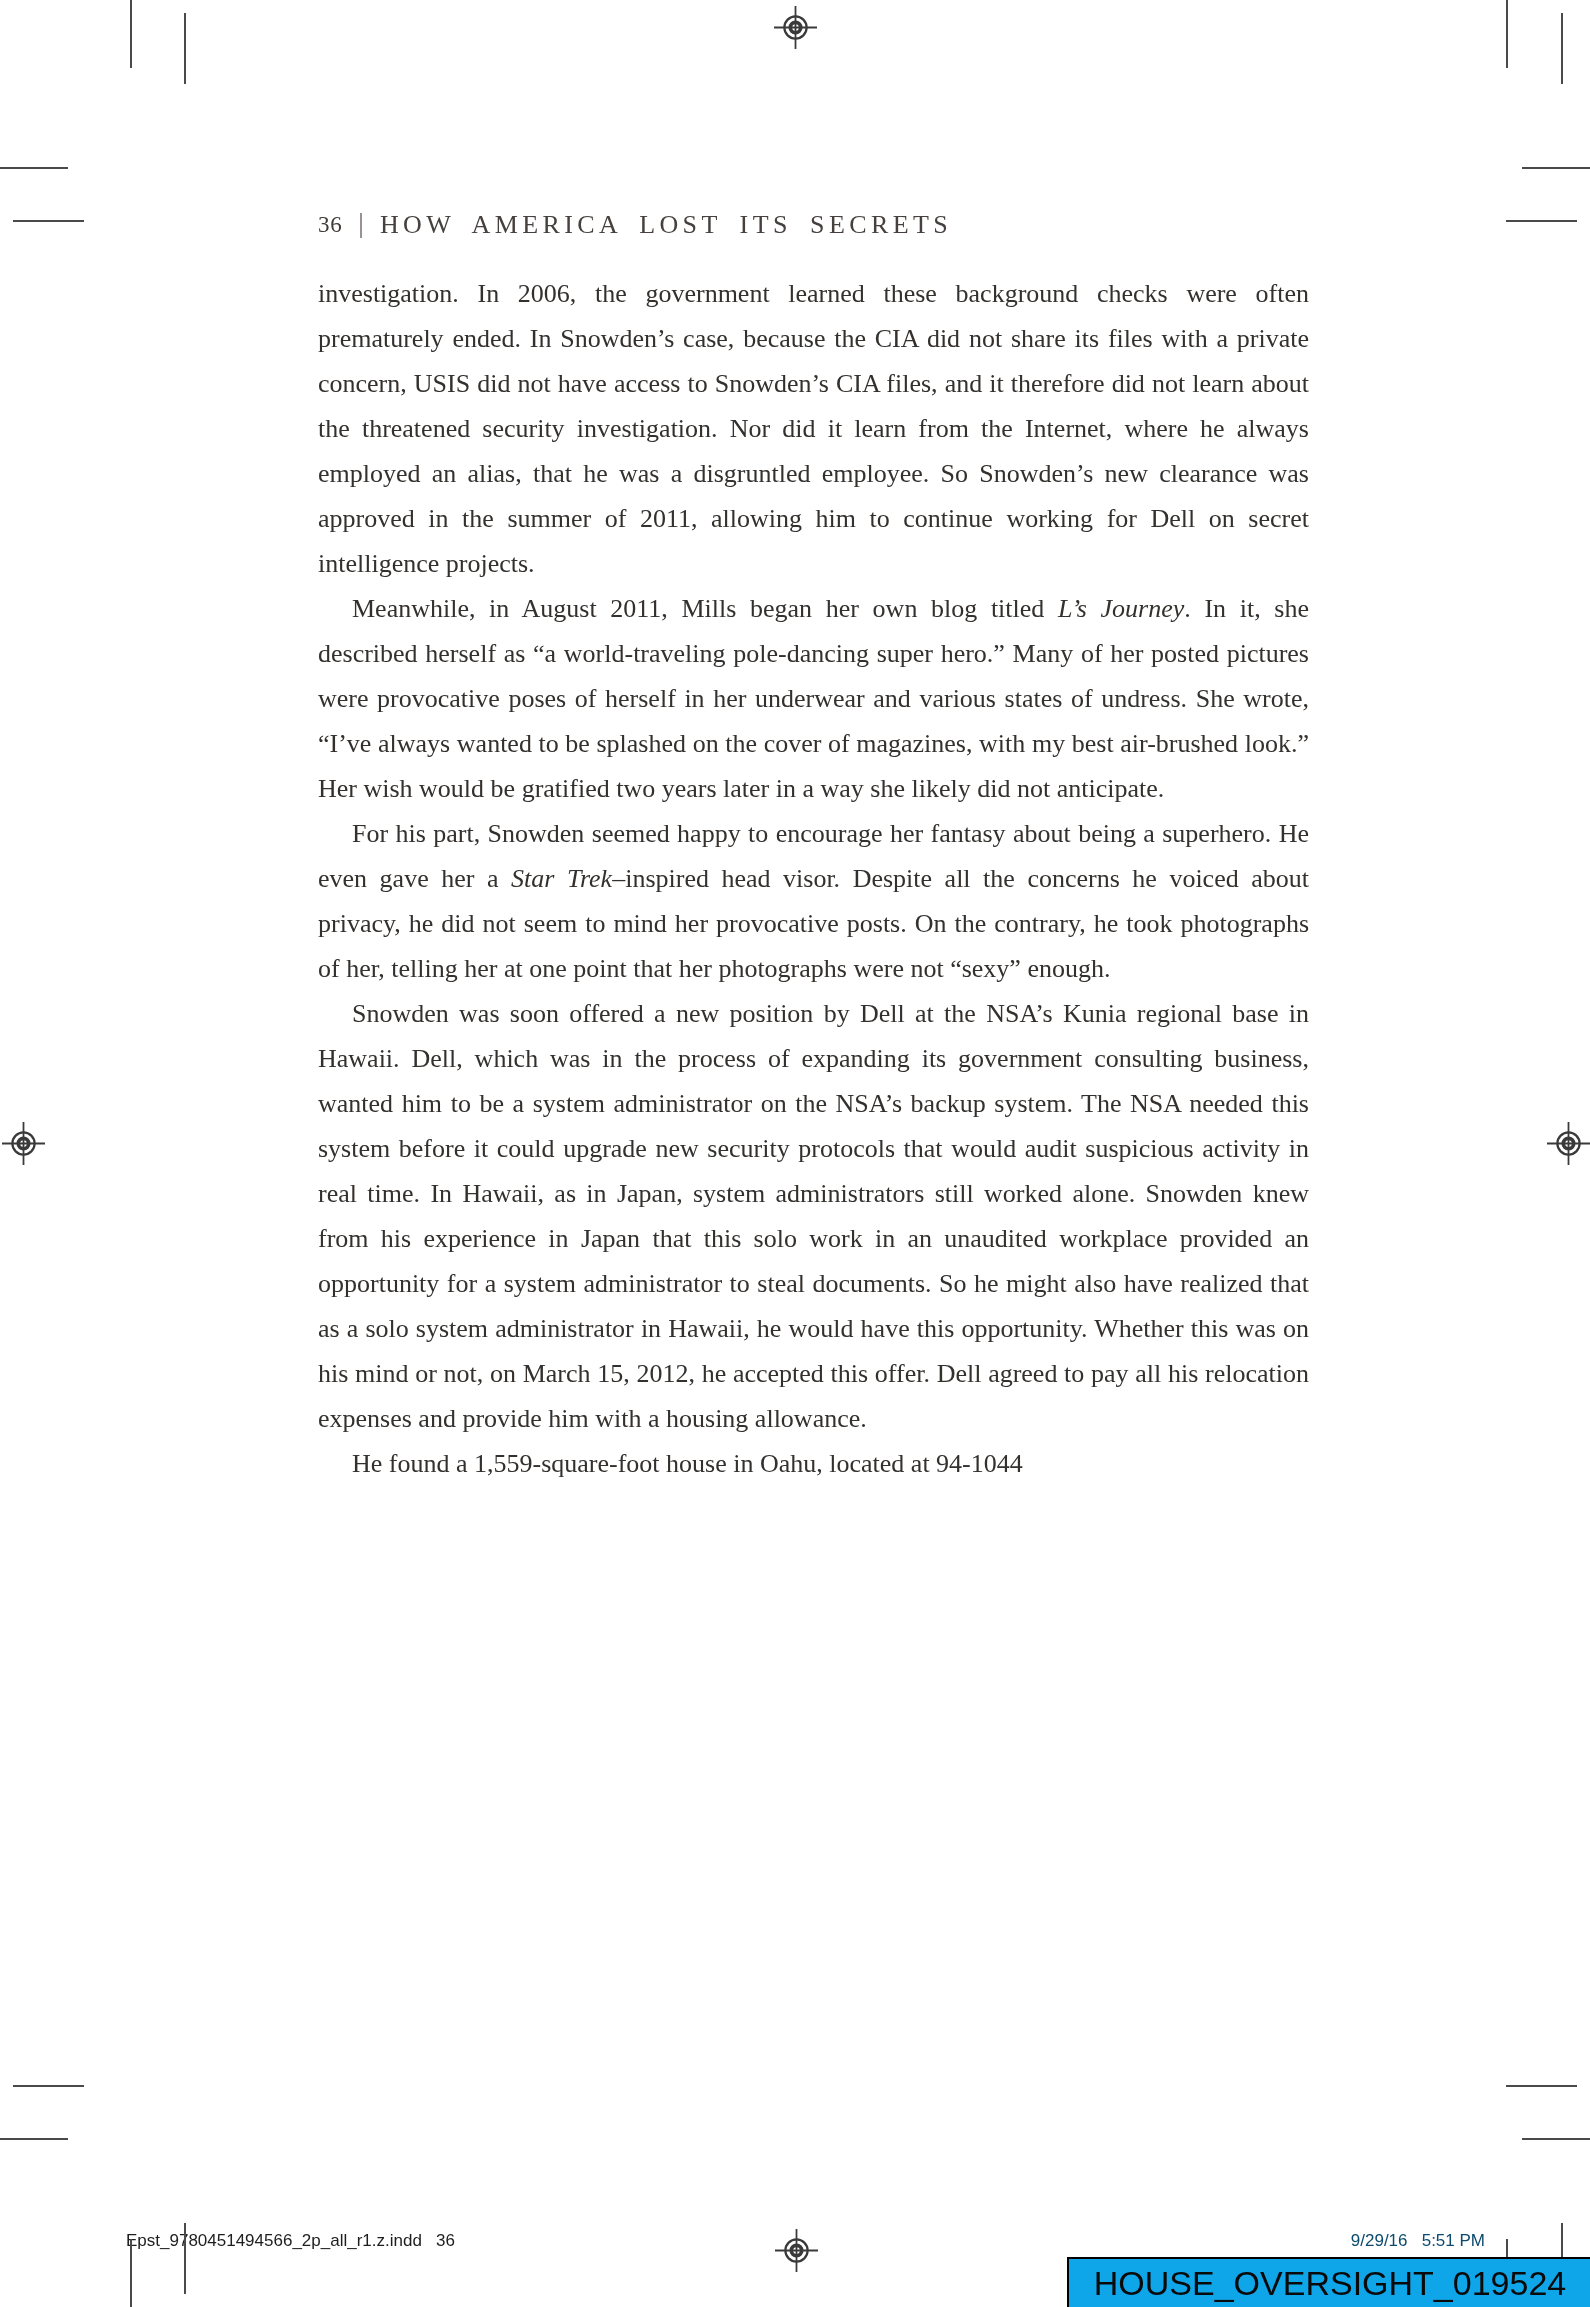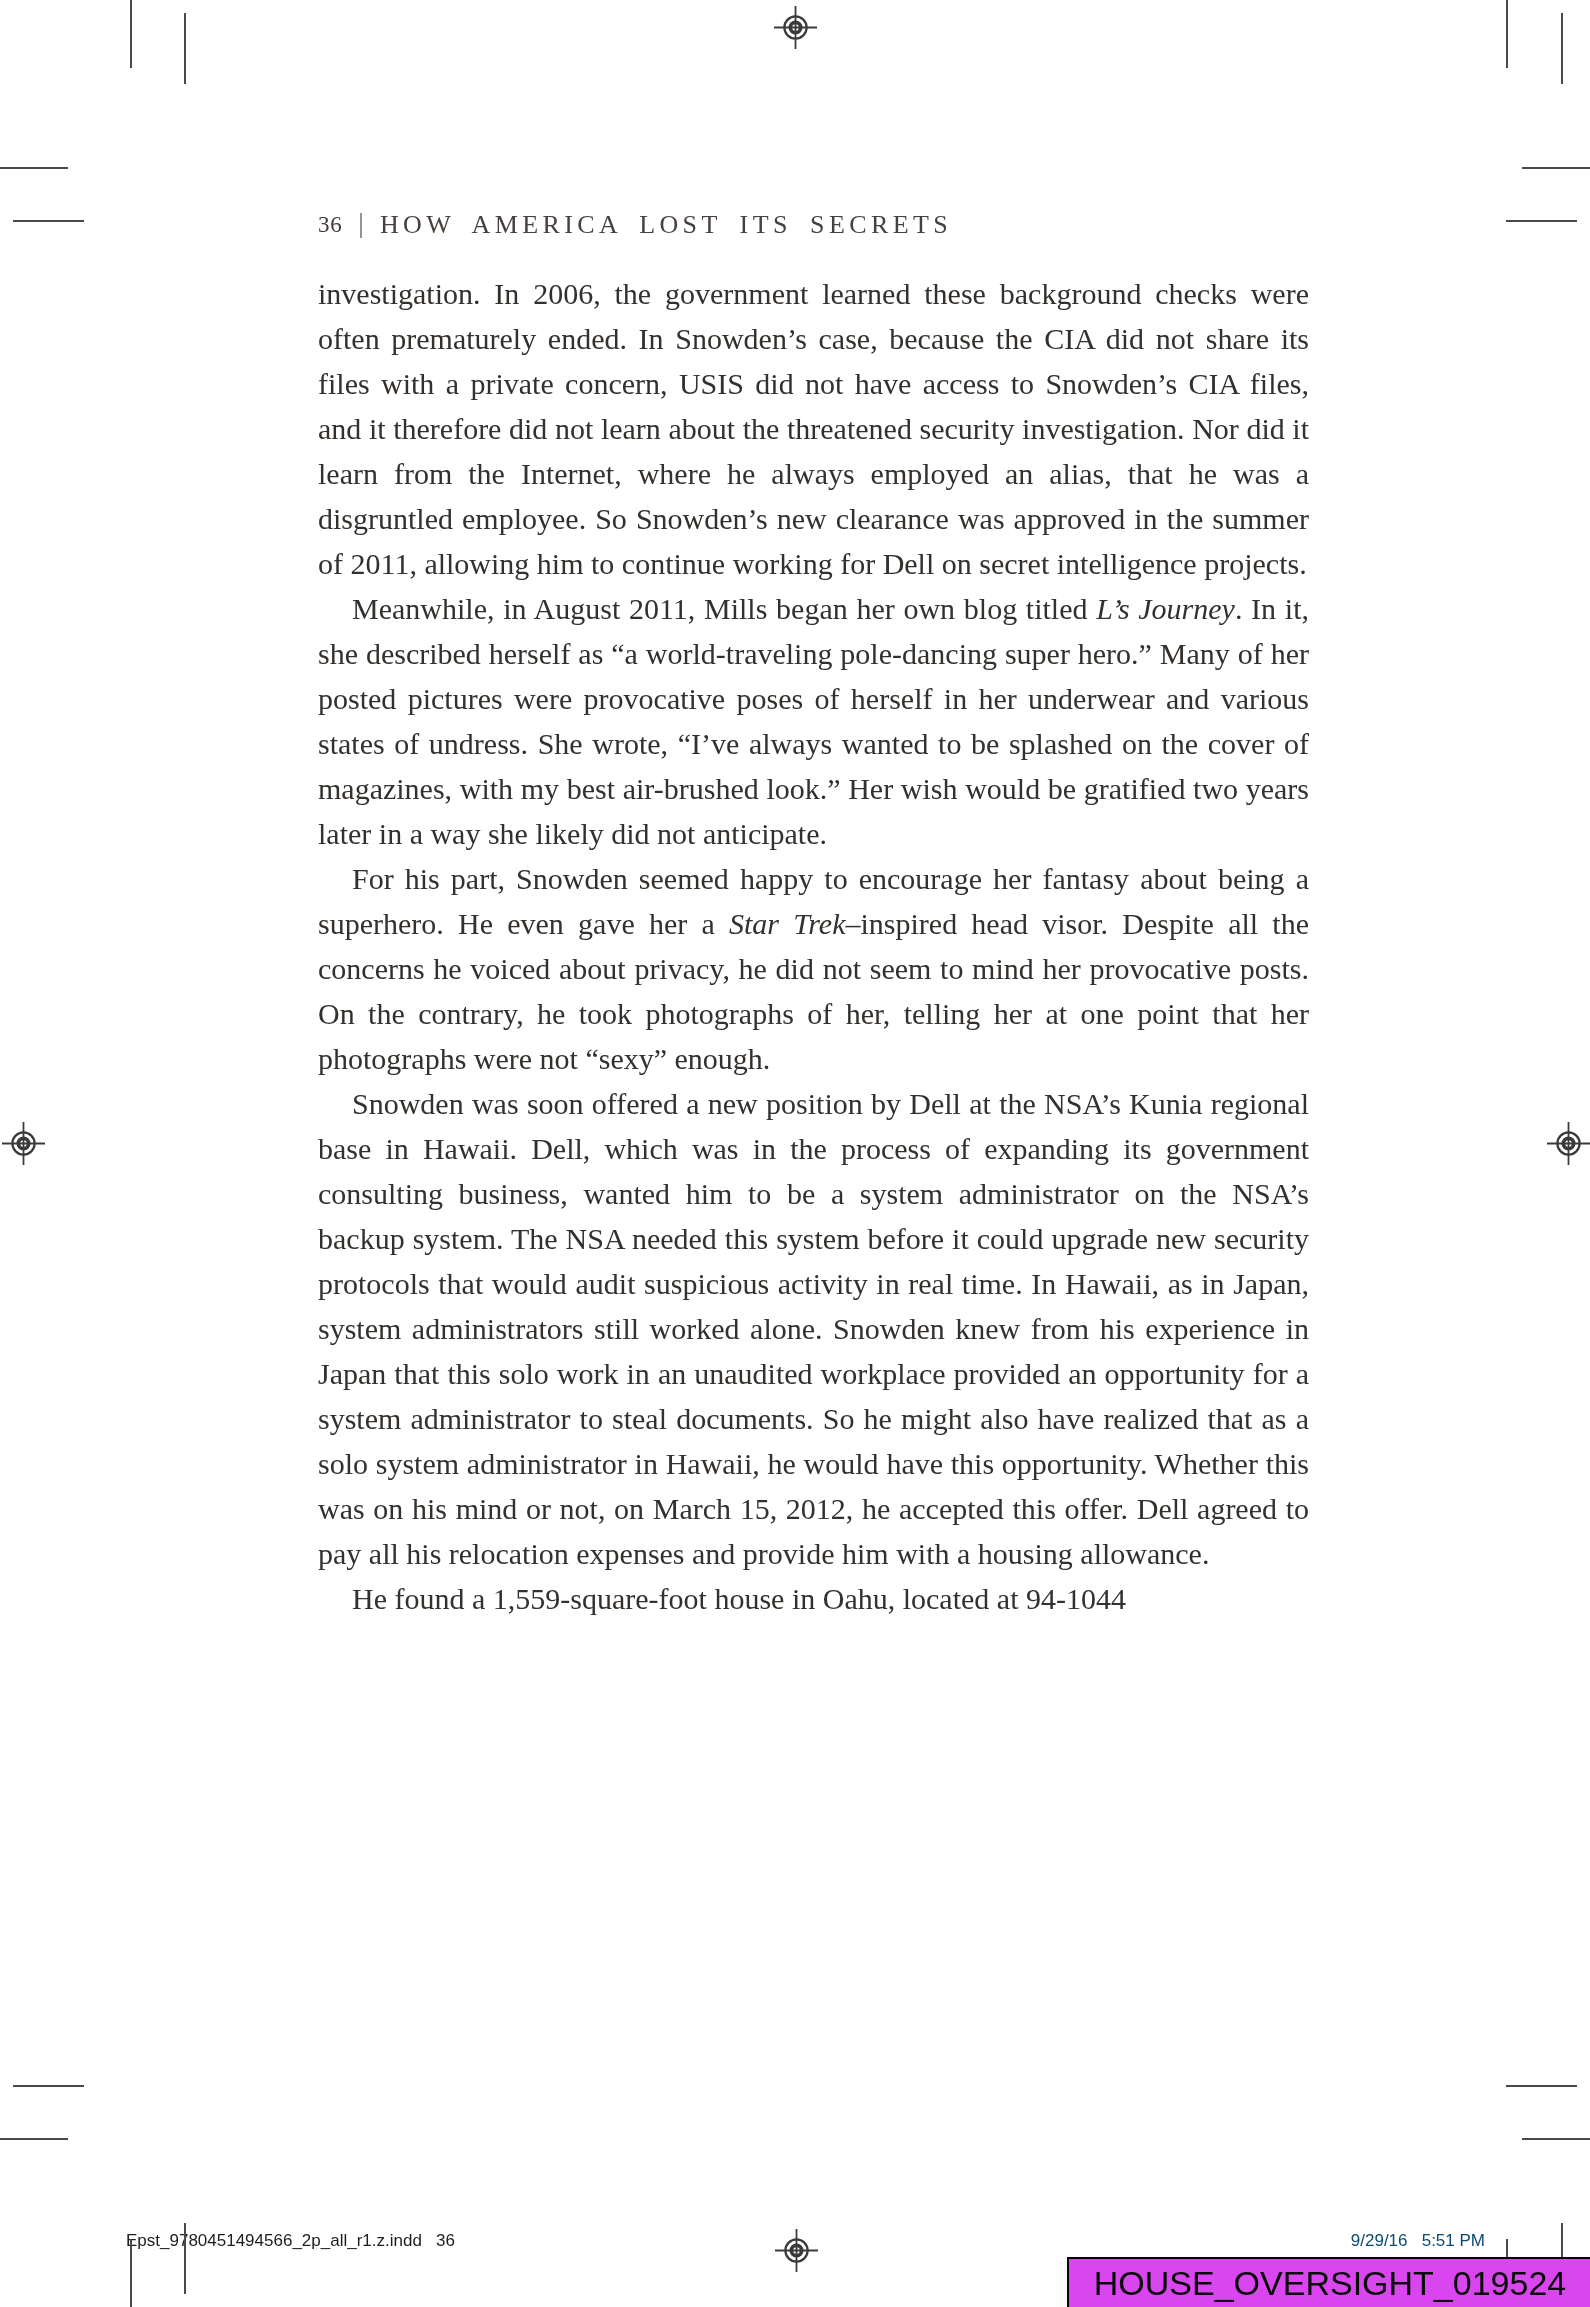--- a/index.html
+++ b/index.html
@@ -43,21 +43,21 @@
     word-spacing: 7.4px;
     color: #46413e;
   }
 
   
   .body-text {
     position: absolute;
     left: 318px;
     top: 271px;
     width: 991px;
-    font-size: 30px;
+    font-size: 26px;
     line-height: 45px;
     text-align: justify;
   }
   .body-text p { margin: 0; }
   .body-text p.indent { text-indent: 34px; }
   .italic { font-style: italic; }
 
   
   .footer-left {
     position: absolute;
@@ -77,21 +77,21 @@
   }
 
   
   .stamp {
     position: absolute;
     left: 1067px;
     top: 2257px;
     width: 524px;
     height: 50px;
     box-sizing: border-box;
-    background: #d946ef;
+    background: #0ea5e9;
     border-top: 2.2px solid #000000;
     border-left: 2.2px solid #000000;
     display: flex;
     align-items: center;
     justify-content: center;
     font-family: "Liberation Sans", sans-serif;
     font-size: 34px;
     color: #0a0a0a;
     z-index: 6;
   }

